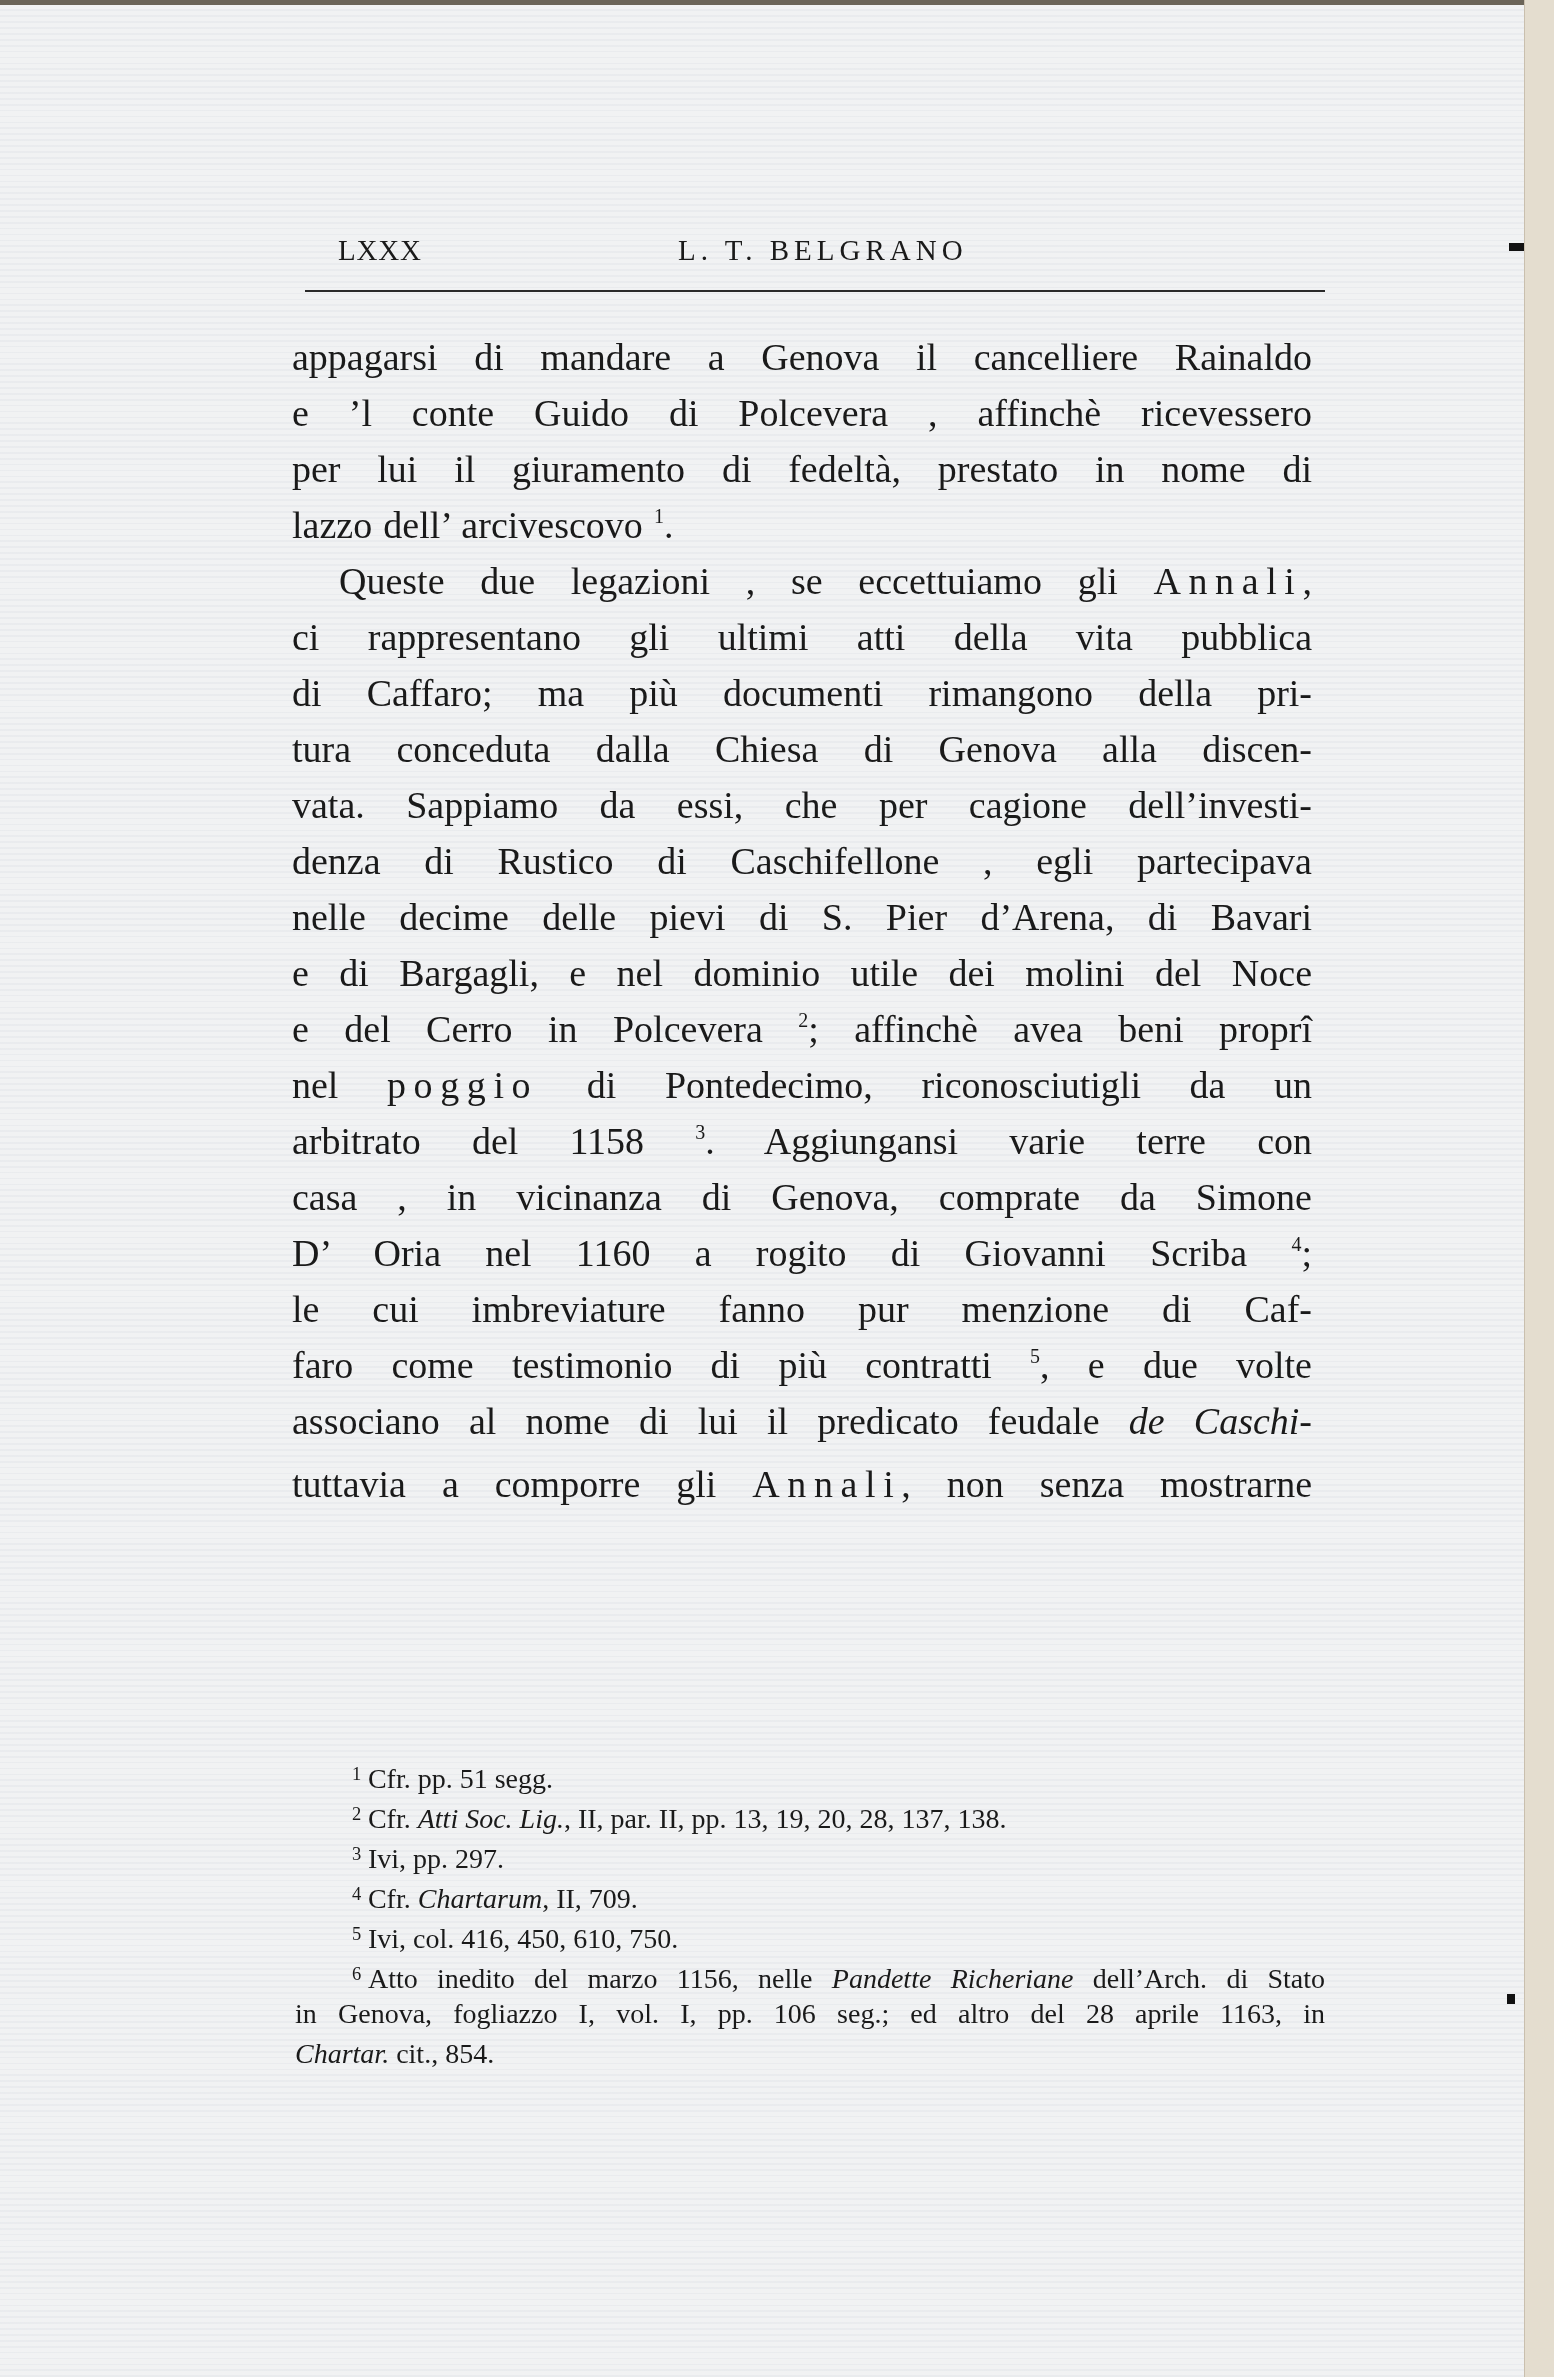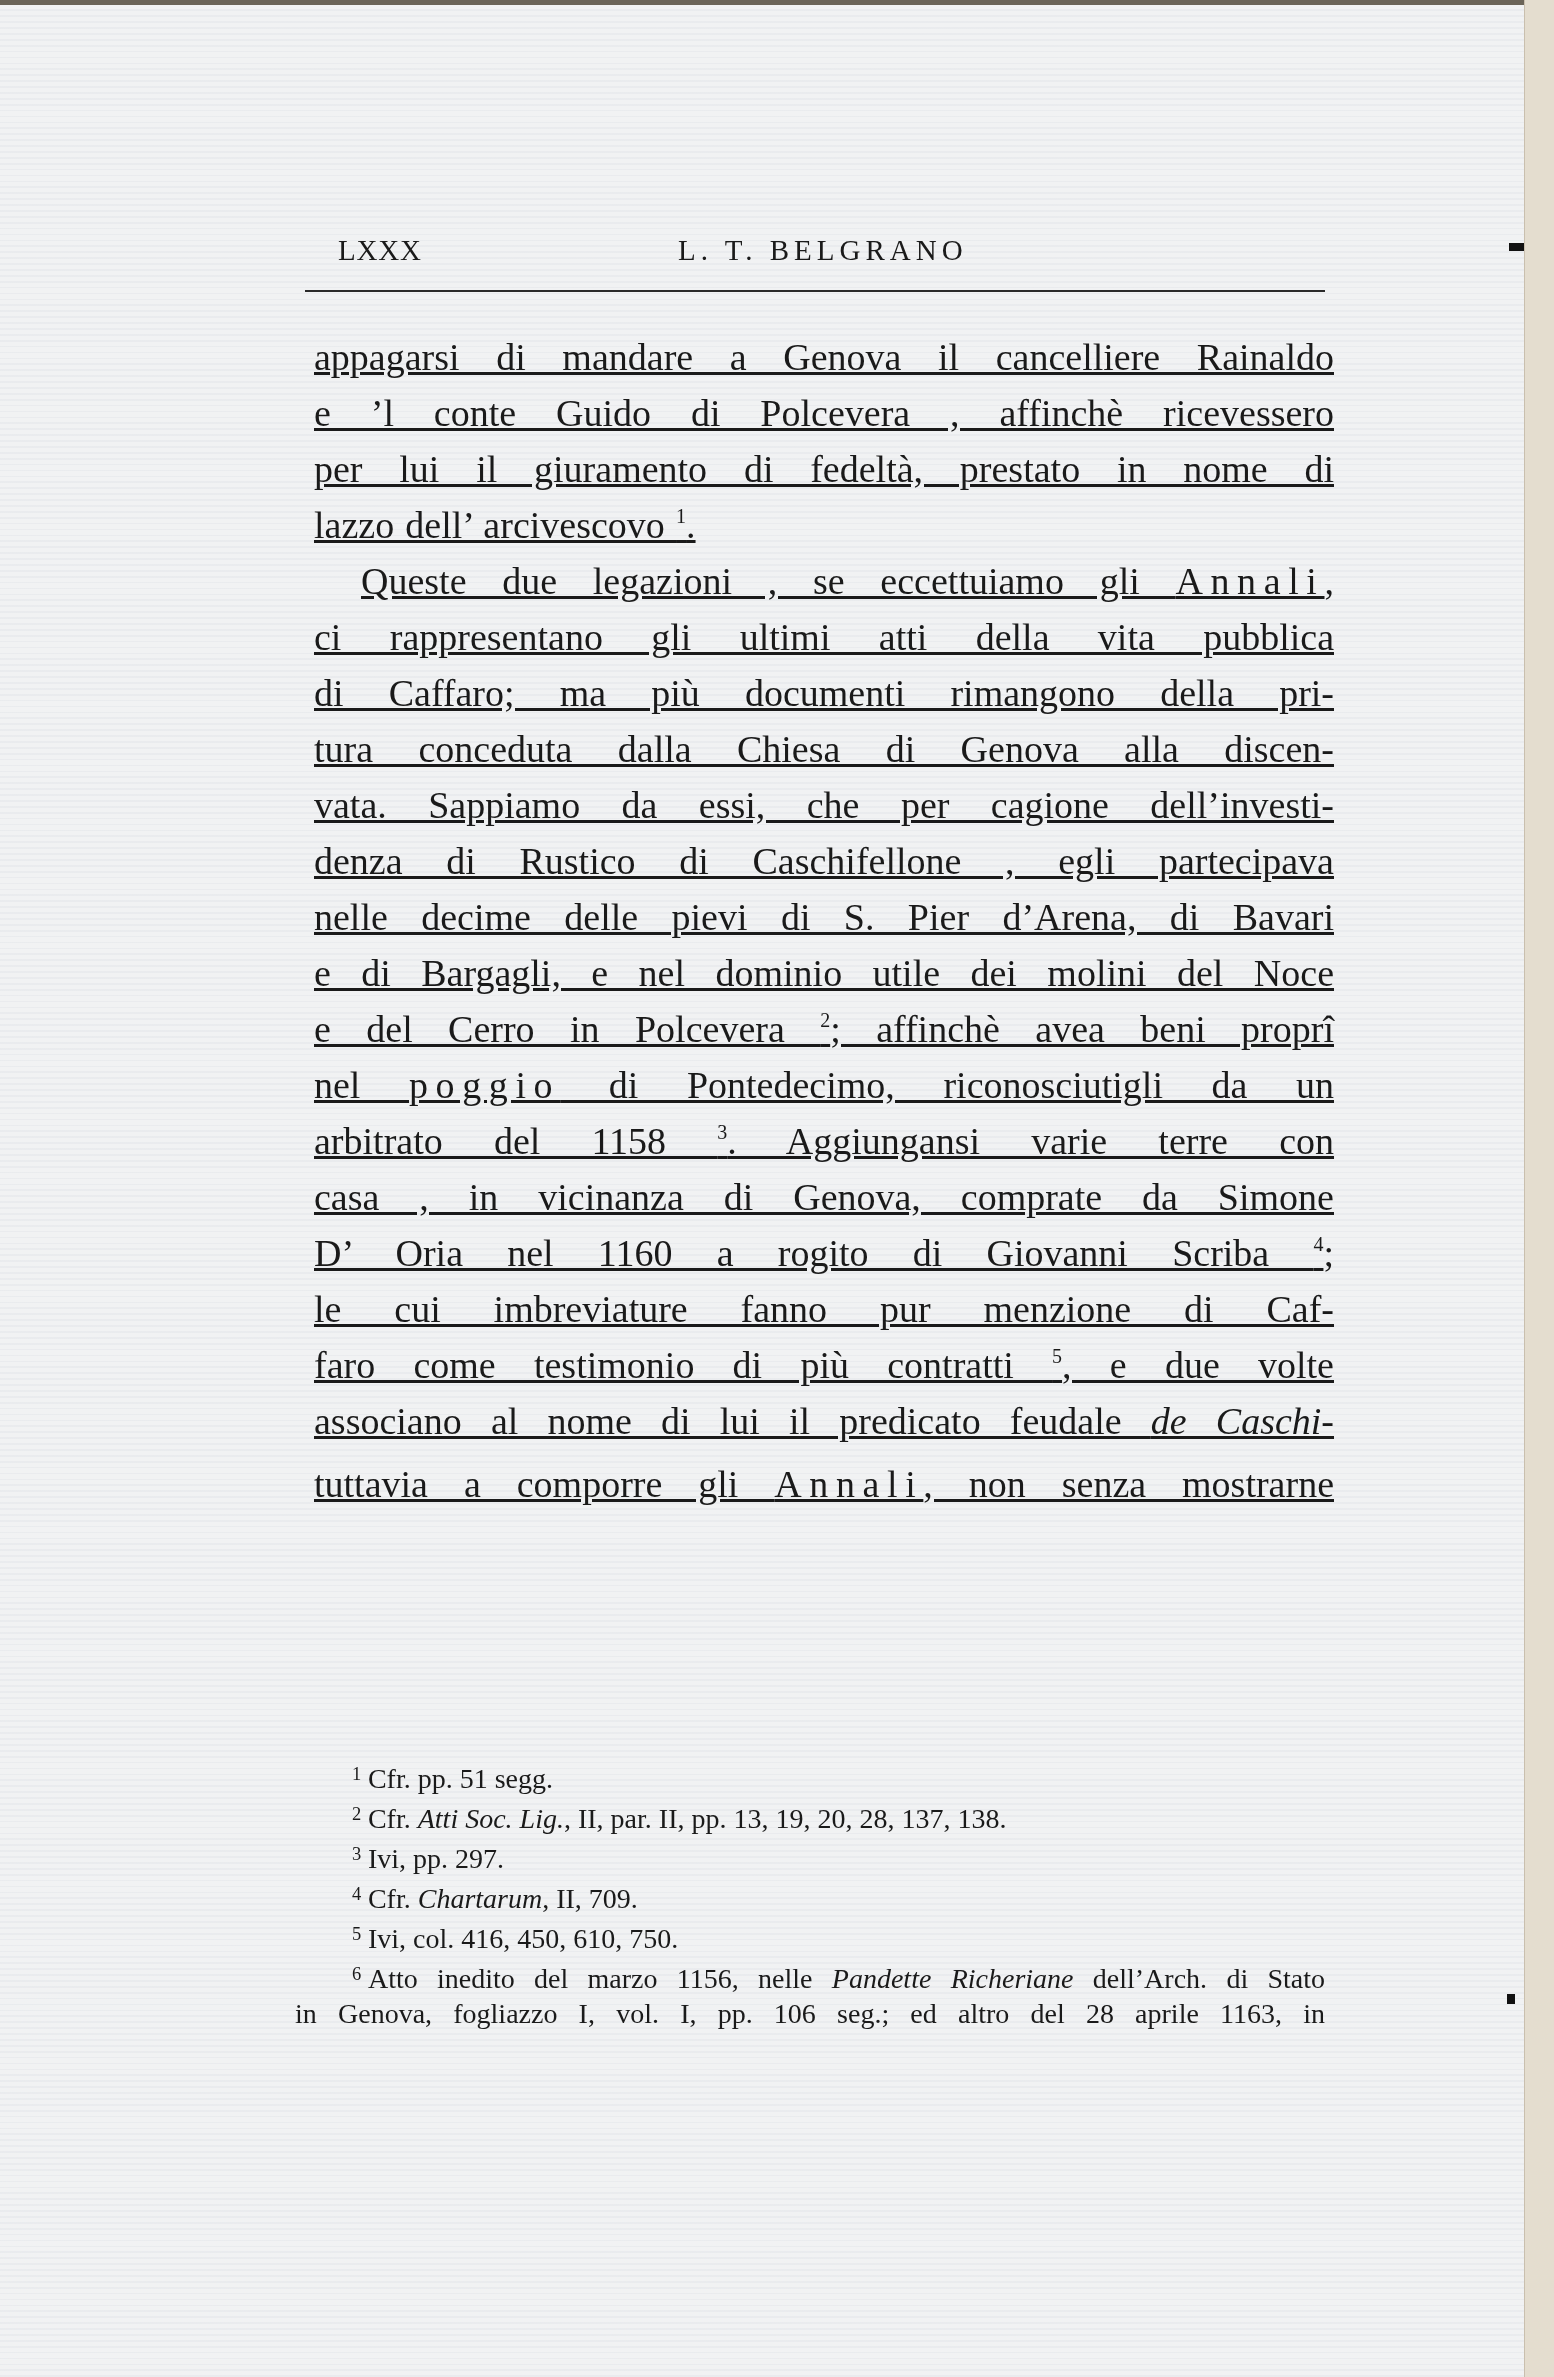--- a/index.html
+++ b/index.html
@@ -36,21 +36,21 @@
   }
   .running-title {
     position: absolute; left: 340px; top: 0;
     font-size: 29px; letter-spacing: 5px;
   }
   .rule {
     position: absolute; left: 305px; top: 285px; width: 1020px; height: 1.7px;
     background: #2a2a2a;
   }
   .body-text {
-    position: absolute; left: 314px; top: 324px; width: 1020px; text-decoration: underline;
+    position: absolute; left: 292px; top: 324px; width: 1020px;
   }
   .line {
     font-size: 38px; height: 56px; line-height: 56px;
     text-align: justify; text-align-last: justify;
     white-space: nowrap; word-spacing: 1.7px;
   }
   .line.last { text-align-last: left; }
   .line.indent { padding-left: 47px; }
   .spaced { letter-spacing: 7.6px; }
   .sup { font-size: 20px; vertical-align: 15px; line-height: 0; }
@@ -110,15 +110,16 @@
     </div>
 
   <div class="footnotes" id="footnotes">
       <div class="fn"><span class="num">1</span><span>Cfr. pp. 51 segg.</span></div>
       <div class="fn"><span class="num">2</span><span>Cfr. </span><span class="it">Atti Soc. Lig.</span><span>, II, par. II, pp. 13, 19, 20, 28, 137, 138.</span></div>
       <div class="fn"><span class="num">3</span><span>Ivi, pp. 297.</span></div>
       <div class="fn"><span class="num">4</span><span>Cfr. </span><span class="it">Chartarum</span><span>, II, 709.</span></div>
       <div class="fn"><span class="num">5</span><span>Ivi, col. 416, 450, 610, 750.</span></div>
       <div class="fn lead"><span class="num">6</span><span>Atto inedito del marzo 1156, nelle </span><span class="it">Pandette Richeriane</span><span> dell’Arch. di Stato</span></div>
       <div class="fn cont"><span>in Genova, fogliazzo I, vol. I, pp. 106 seg.; ed altro del 28 aprile 1163, in</span></div>
+      <div class="fn cont last"><span class="it">Chartar.</span><span> cit., 854.</span></div>
     </div>
 </div>
 
 
 </body></html>

